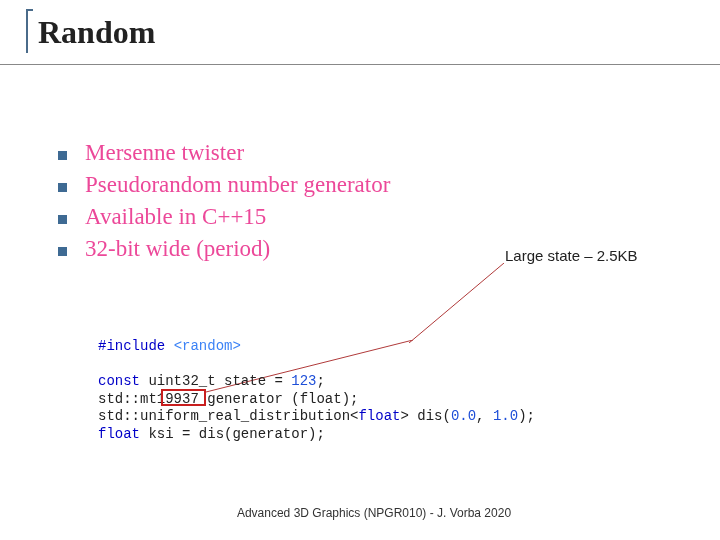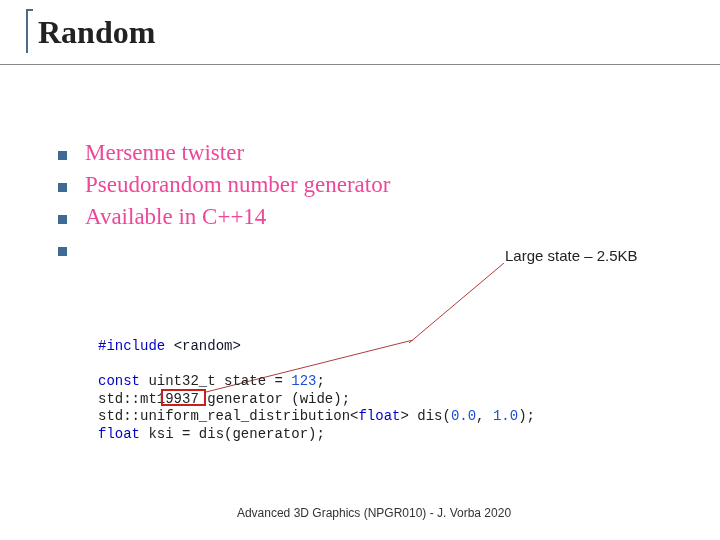--- a/index.html
+++ b/index.html
@@ -10,21 +10,21 @@
   .title-hr { position: absolute; left: 0; top: 64px; width: 720px; height: 0; border-top: 1px solid #888; }
   .title { font-size: 32px; font-weight: bold; color: #222; font-family: Georgia, serif; }
   .bullets { position: absolute; left: 58px; top: 140px; }
   .bullet-row { display: flex; align-items: flex-start; margin-bottom: 6px; }
   .bullet-mark { width: 9px; height: 9px; background: #3e6a93; margin-top: 11px; margin-right: 18px; flex-shrink: 0; }
   .bullet-text { font-size: 23px; color: #ec4899; font-family: Georgia, serif; }
   .annotation { position: absolute; left: 505px; top: 247px; font-size: 15px; font-family: Liberation Sans, sans-serif; color: #222; white-space: pre; }
   .callout-line { position: absolute; left: 409px; top: 263px; width: 95px; height: 80px; pointer-events: none; }
   .codeblock { position: absolute; left: 98px; top: 338px; font-family: 'Courier New', Courier, monospace; font-size: 14px; line-height: 1.25; color: #222; white-space: pre; }
   .kw-blue { color: #0000c8; }
-  .kw-green { color: #0f172a; }
+  .kw-green { color: #3b82f6; }
   .num-lit { color: #1d4ed8; }
   .highlight-box { position: absolute; left: 161px; top: 389px; width: 45px; height: 17px; border: 2px solid #c81e1e; pointer-events: none; }
   .footer { position: absolute; left: 14px; bottom: 20px; width: 720px; text-align: center; font-size: 12px; color: #333; font-family: Arial, sans-serif; }
 </style>
 </head>
 <body>
 
 <div class="slide">
 
   <div class="title-rule"></div>
@@ -37,40 +37,41 @@
     <div class="bullet-row">
       <div class="bullet-mark"></div>
       <div class="bullet-text">Mersenne twister</div>
     </div>
     <div class="bullet-row">
       <div class="bullet-mark"></div>
       <div class="bullet-text">Pseudorandom number generator</div>
     </div>
     <div class="bullet-row">
       <div class="bullet-mark"></div>
-      <div class="bullet-text">Available in C++14</div>
+      <div class="bullet-text">Available in C++15</div>
     </div>
     <div class="bullet-row">
       <div class="bullet-mark"></div>
+      <div class="bullet-text">32-bit wide (period)</div>
     </div>
   </div>
 
   <div class="annotation">Large state – 2.5KB</div>
 
   <svg class="callout-line" viewBox="0 0 95 80">
     <path d="M95 0 L0 80" stroke="#b03a3a" stroke-width="1" fill="none"></path>
     <path d="M0 80 L-15 130" stroke="#b03a3a" stroke-width="1" fill="none"></path>
   </svg>
   <svg style="position:absolute; left:203px; top:340px; width:210px; height:55px; pointer-events:none;" viewBox="0 0 210 55">
     <path d="M210 0 L3 52" stroke="#b03a3a" stroke-width="1" fill="none"></path>
   </svg>
 
   <div class="codeblock"><span class="kw-blue">#include</span> <span class="kw-green">&lt;random&gt;</span>
 
 <span class="kw-blue">const</span><span> uint32_t state = </span><span class="num-lit">123</span><span>;</span>
-<span>std::mt</span><span>19937</span><span> generator (wide);</span>
+<span>std::mt</span><span>19937</span><span> generator (float);</span>
 <span>std::uniform_real_distribution&lt;</span><span class="kw-blue">float</span><span>&gt; dis(</span><span class="num-lit">0.0</span><span>, </span><span class="num-lit">1.0</span><span>);</span>
 <span class="kw-blue">float</span><span> ksi = dis(generator);</span></div>
 
   <div class="highlight-box"></div>
 
   <div class="footer">Advanced 3D Graphics (NPGR010) - J. Vorba 2020</div>
 </div>
 
 </body></html>

